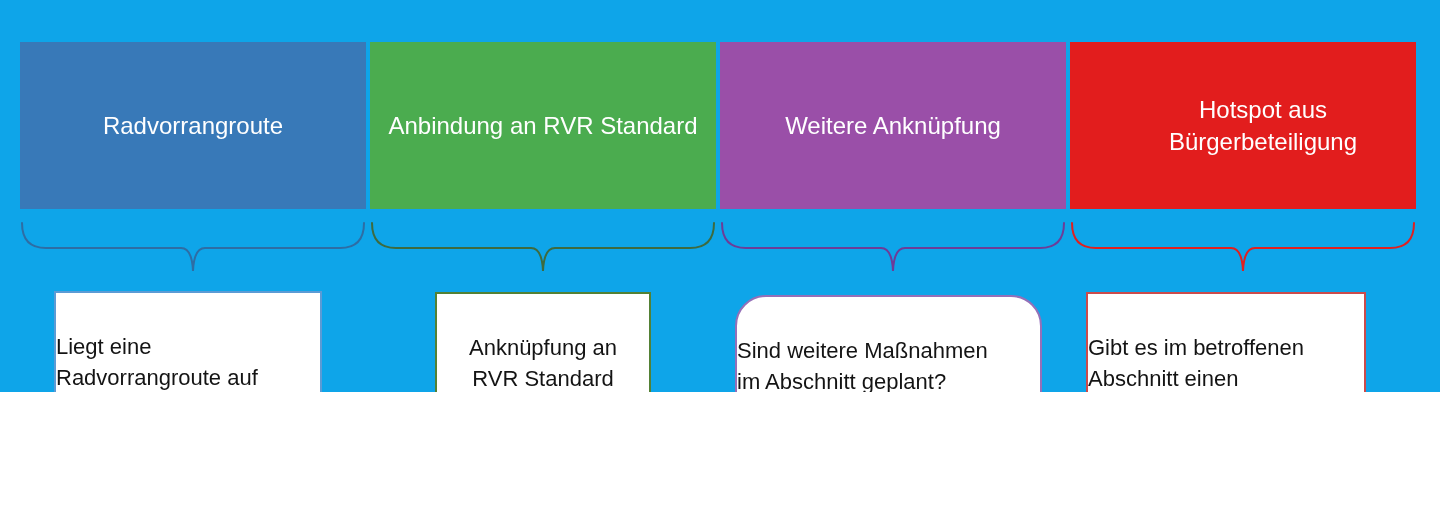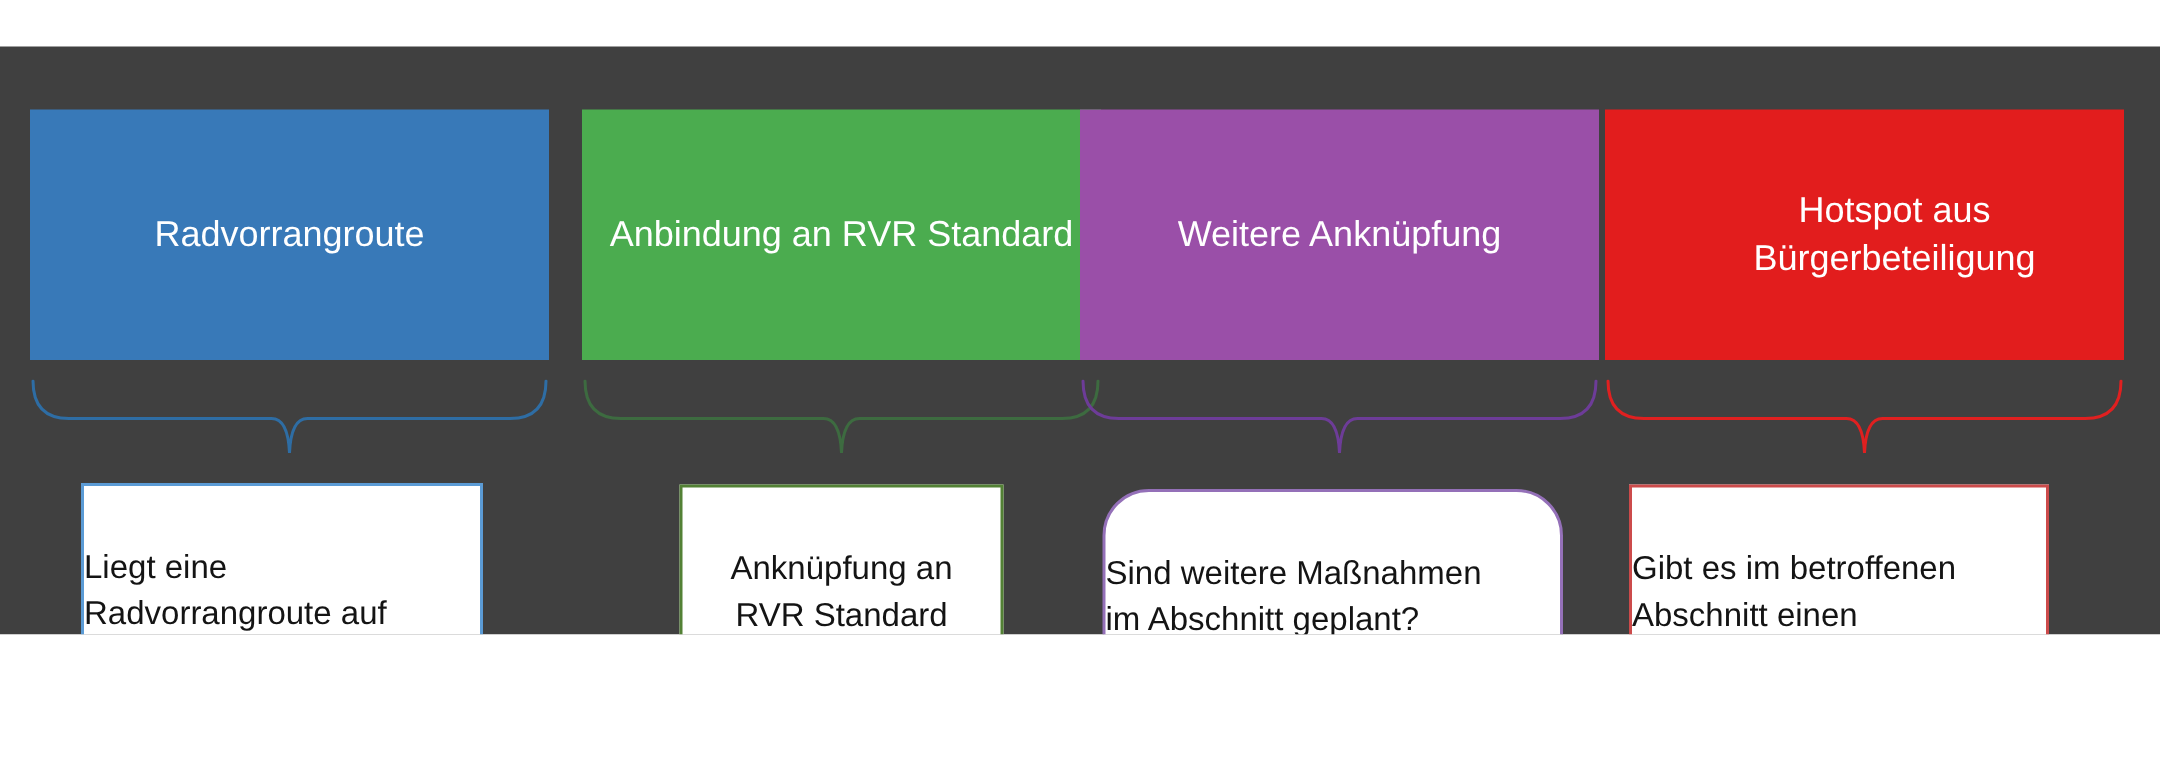--- a/index.html
+++ b/index.html
@@ -1,22 +1,22 @@
 <!DOCTYPE html>
 <html><head>
 <meta charset="utf-8">
 <style>
   html,body { margin:0; padding:0; background:#fff; }
   .canvas {
-    position:relative; width:1440px; height:392px; background:#404040;
-    font-family:"Liberation Sans", sans-serif; overflow:hidden;margin-top:31px;
+    position:relative; width:1440px; height:392px; background:#0ea5e9;
+    font-family:"Liberation Sans", sans-serif; overflow:hidden;
   }
   .col { position:absolute; top:42px; width:346px; }
   .col-1 { left:20px; }
-  .col-2 { left:388px; }
+  .col-2 { left:370px; }
   .col-3 { left:720px; }
   .col-4 { left:1070px; }
 
   .head-box {
     height:167px; display:flex; align-items:center; justify-content:center;
     text-align:center; color:#ffffff; font-size:24px; line-height:1.3;
     white-space:pre-line;
   }
   .brace { display:block; margin-top:13px; }
 

